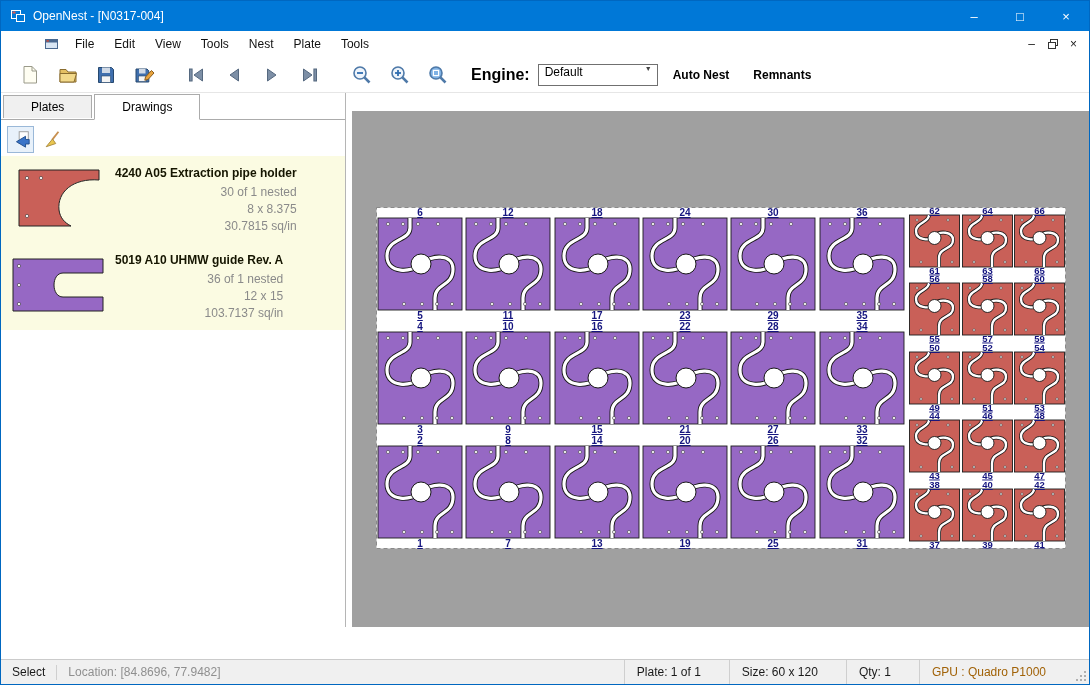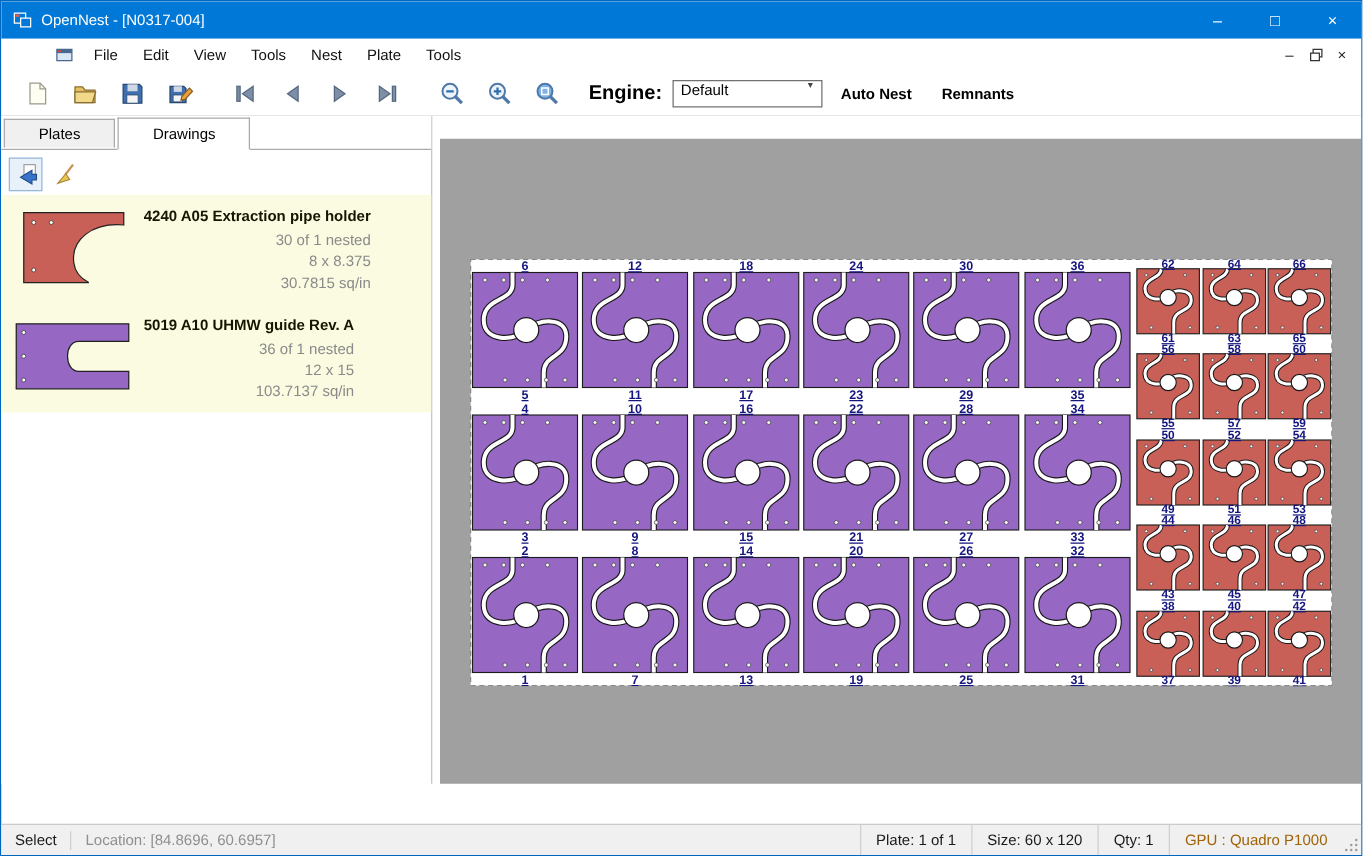--- a/index.html
+++ b/index.html
@@ -52,21 +52,21 @@
   .canvas-gray { position:absolute; left:6px; top:18px; right:0; bottom:0; background:#a0a0a0; }
   .plate-svg { position:absolute; left:24px; top:96px; }
   .pn { font-family:"Liberation Sans",sans-serif; font-size:10px; font-weight:bold; fill:#15157f; text-anchor:middle; text-decoration:underline; }
   .pnr { font-size:9.5px; }
 
   
   .statusbar { flex:0 0 25px; background:#f0f0f0; border-top:1px solid #cbcbcb; display:flex; align-items:center; font-size:12px; color:#1a1a1a;margin-top:32px; }
   .sb-cell { padding:0 11px; display:flex; align-items:center; height:100%; }
   .sb-sep { width:1px; height:15px; background:#cfcfcf; }
   .sb-loc { color:#8f8f8f; }
-  .sb-right { margin-left:auto; display:flex; align-items:center; height:100%; }
+  .sb-right { margin-left:auto; display:flex; align-items:center; height:100%;gap:16px; }
   .sbr { border-left:1px solid #cfcfcf; padding:0 12px; height:100%; display:flex; align-items:center; }
   .gpu { color:#a16207; }
   .grip { width:15px; height:100%; display:flex; align-items:flex-end; justify-content:flex-end; padding:0 2px 2px 0; }
 </style>
 </head>
 <body>
 
 <div class="window">
 
   <div class="titlebar">
@@ -455,21 +455,21 @@
               <text class="pn pnr" x="26.5" y="66.5">41</text>
             </g>
         </svg>
       </div>
     </div>
   </div>
 
   <div class="statusbar">
     <span class="sb-cell">Select</span>
     <span class="sb-sep"></span>
-    <span class="sb-cell sb-loc">Location: [84.8696, 60.6957]</span>
+    <span class="sb-cell sb-loc">Location: [84.8696, 77.9482]</span>
     <div class="sb-right">
       <span class="sbr">Plate: 1 of 1</span>
       <span class="sbr">Size: 60 x 120</span>
       <span class="sbr">Qty: 1</span>
       <span class="sbr gpu">GPU : Quadro P1000</span>
       <span class="grip">
         <svg width="12" height="12" viewBox="0 0 12 12">
           <g fill="#9a9a9a">
             <circle cx="10" cy="2" r="1"></circle>
               <circle cx="10" cy="6" r="1"></circle>

